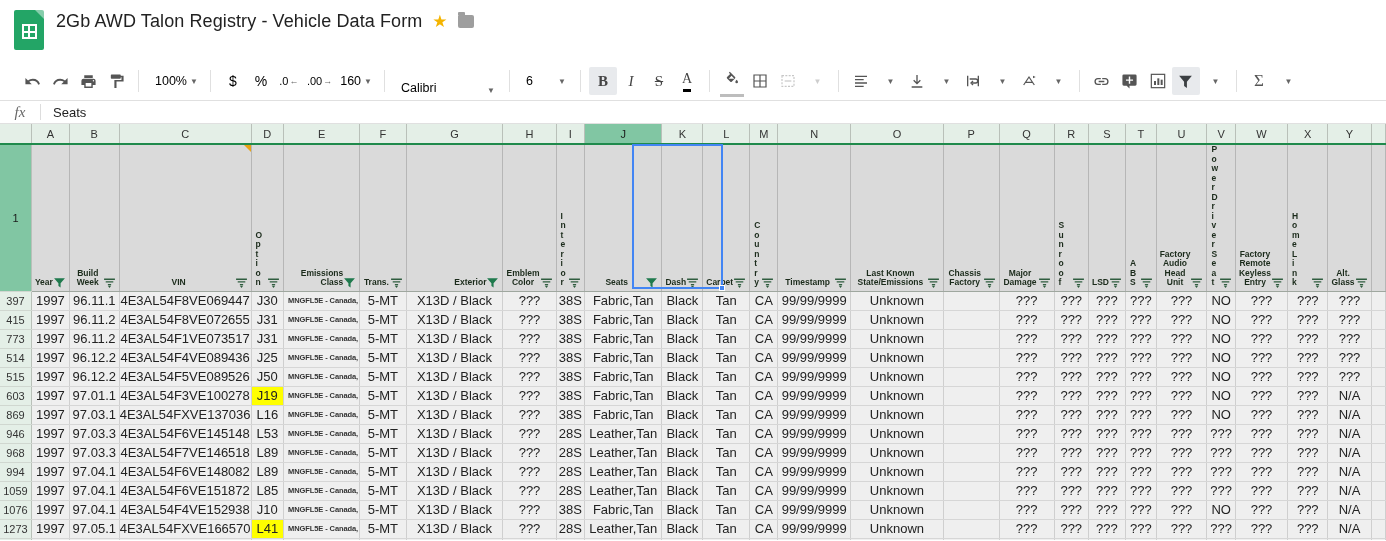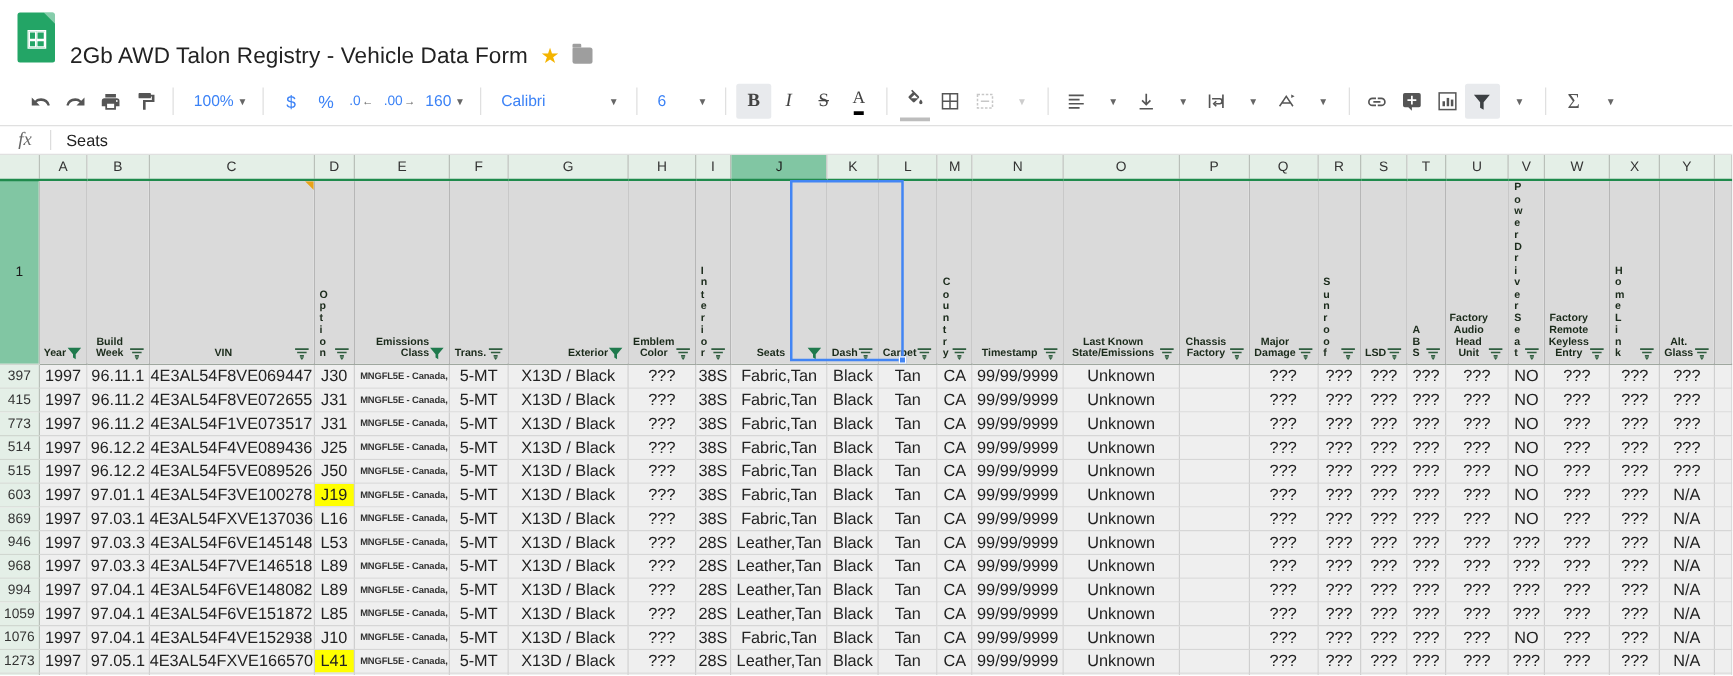--- a/index.html
+++ b/index.html
@@ -22,42 +22,42 @@
   .sheets-logo::before {
     content: ""; position: absolute; top: 0; right: 0;
     border-width: 0 9px 9px 0; border-style: solid;
     border-color: transparent #fff transparent transparent; opacity: .45;
   }
   .sheets-logo .grid-glyph {
     width: 15px; height: 15px; border: 1.6px solid #fff;
     display: grid; grid-template-columns: 1fr 1fr; grid-template-rows: 1fr 1fr; margin-top: 3px;
   }
   .sheets-logo .grid-glyph i { border: .8px solid #fff; }
-  .title-block { display: flex; flex-direction: column; margin-top: 23px; }
+  .title-block { display: flex; flex-direction: column; }
   .doc-title-row { display: flex; align-items: center; gap: 10px; height: 30px; }
   .doc-title { font-size: 18px; color: #222; letter-spacing: .1px; }
   .star-icon { color: #f4b400; font-size: 17px; line-height: 1; cursor: pointer; }
   .folder-icon { width: 16px; height: 13px; background: #9e9e9e; border-radius: 1px 2px 2px 2px; position: relative; }
   .folder-icon::before { content:""; position:absolute; top:-3px; left:0; width:7px; height:3px; background:#9e9e9e; border-radius:1px 1px 0 0; }
   .menubar { display: flex; align-items: center; gap: 0; height: 24px; margin-top: 2px; }
   .menu-item { font-size: 13px; color: #222; padding: 2px 7px; cursor: pointer; border-radius: 2px; }
   .save-status { font-size: 13px; color: #777; margin-left: 14px; text-decoration: underline; cursor: pointer; }
 
   
   .toolbar {
     display: flex; align-items: center; height: 38px;
     padding: 0 6px 0 18px; gap: 0; background: #fff; color: #444;
   }
   .tb { display: flex; align-items: center; justify-content: center; height: 28px; min-width: 28px; padding: 0 4px; border-radius: 2px; cursor: pointer; font-size: 14px; }
   .tb.active { background: #e8eaed; }
   .tb-sep { width: 1px; height: 22px; background: #e0e0e0; margin: 0 8px; }
   .tb-caret { font-size: 8px; color: #666; margin-left: 3px; }
-  .tb-text { font-size: 12.5px; color: #3b82f6; }
+  .tb-text { font-size: 12.5px; color: #000000; }
   .zoom-box { min-width: 52px; justify-content: flex-start; padding-left: 8px; }
-  .font-box { width: 108px; justify-content: flex-start; padding-left: 8px; position: relative; }
+  .font-box { width: 108px; justify-content: flex-start; padding-left: 8px; position: relative; align-items: flex-end; }
   .font-box .tb-caret { position: absolute; right: 6px; }
   .size-box { width: 54px; justify-content: flex-start; padding-left: 8px; position: relative; }
   .size-box .tb-caret { position: absolute; right: 6px; }
   .tb svg { display: block; }
   .bold-g { font-weight: bold; font-size: 15px; font-family: "Liberation Serif", serif; }
   .ital-g { font-style: italic; font-size: 15px; font-family: "Liberation Serif", serif; }
   .strike-g { text-decoration: line-through; font-size: 15px; font-family: "Liberation Serif", serif; }
   .textcolor-g { font-size: 14px; font-family: "Liberation Serif", serif; position: relative; padding-bottom: 4px; }
   .textcolor-g::after { content: ""; position: absolute; left: 1px; right: 1px; bottom: -1px; height: 3px; background: #000; }
   .fill-g { position: relative; padding-bottom: 4px; }

